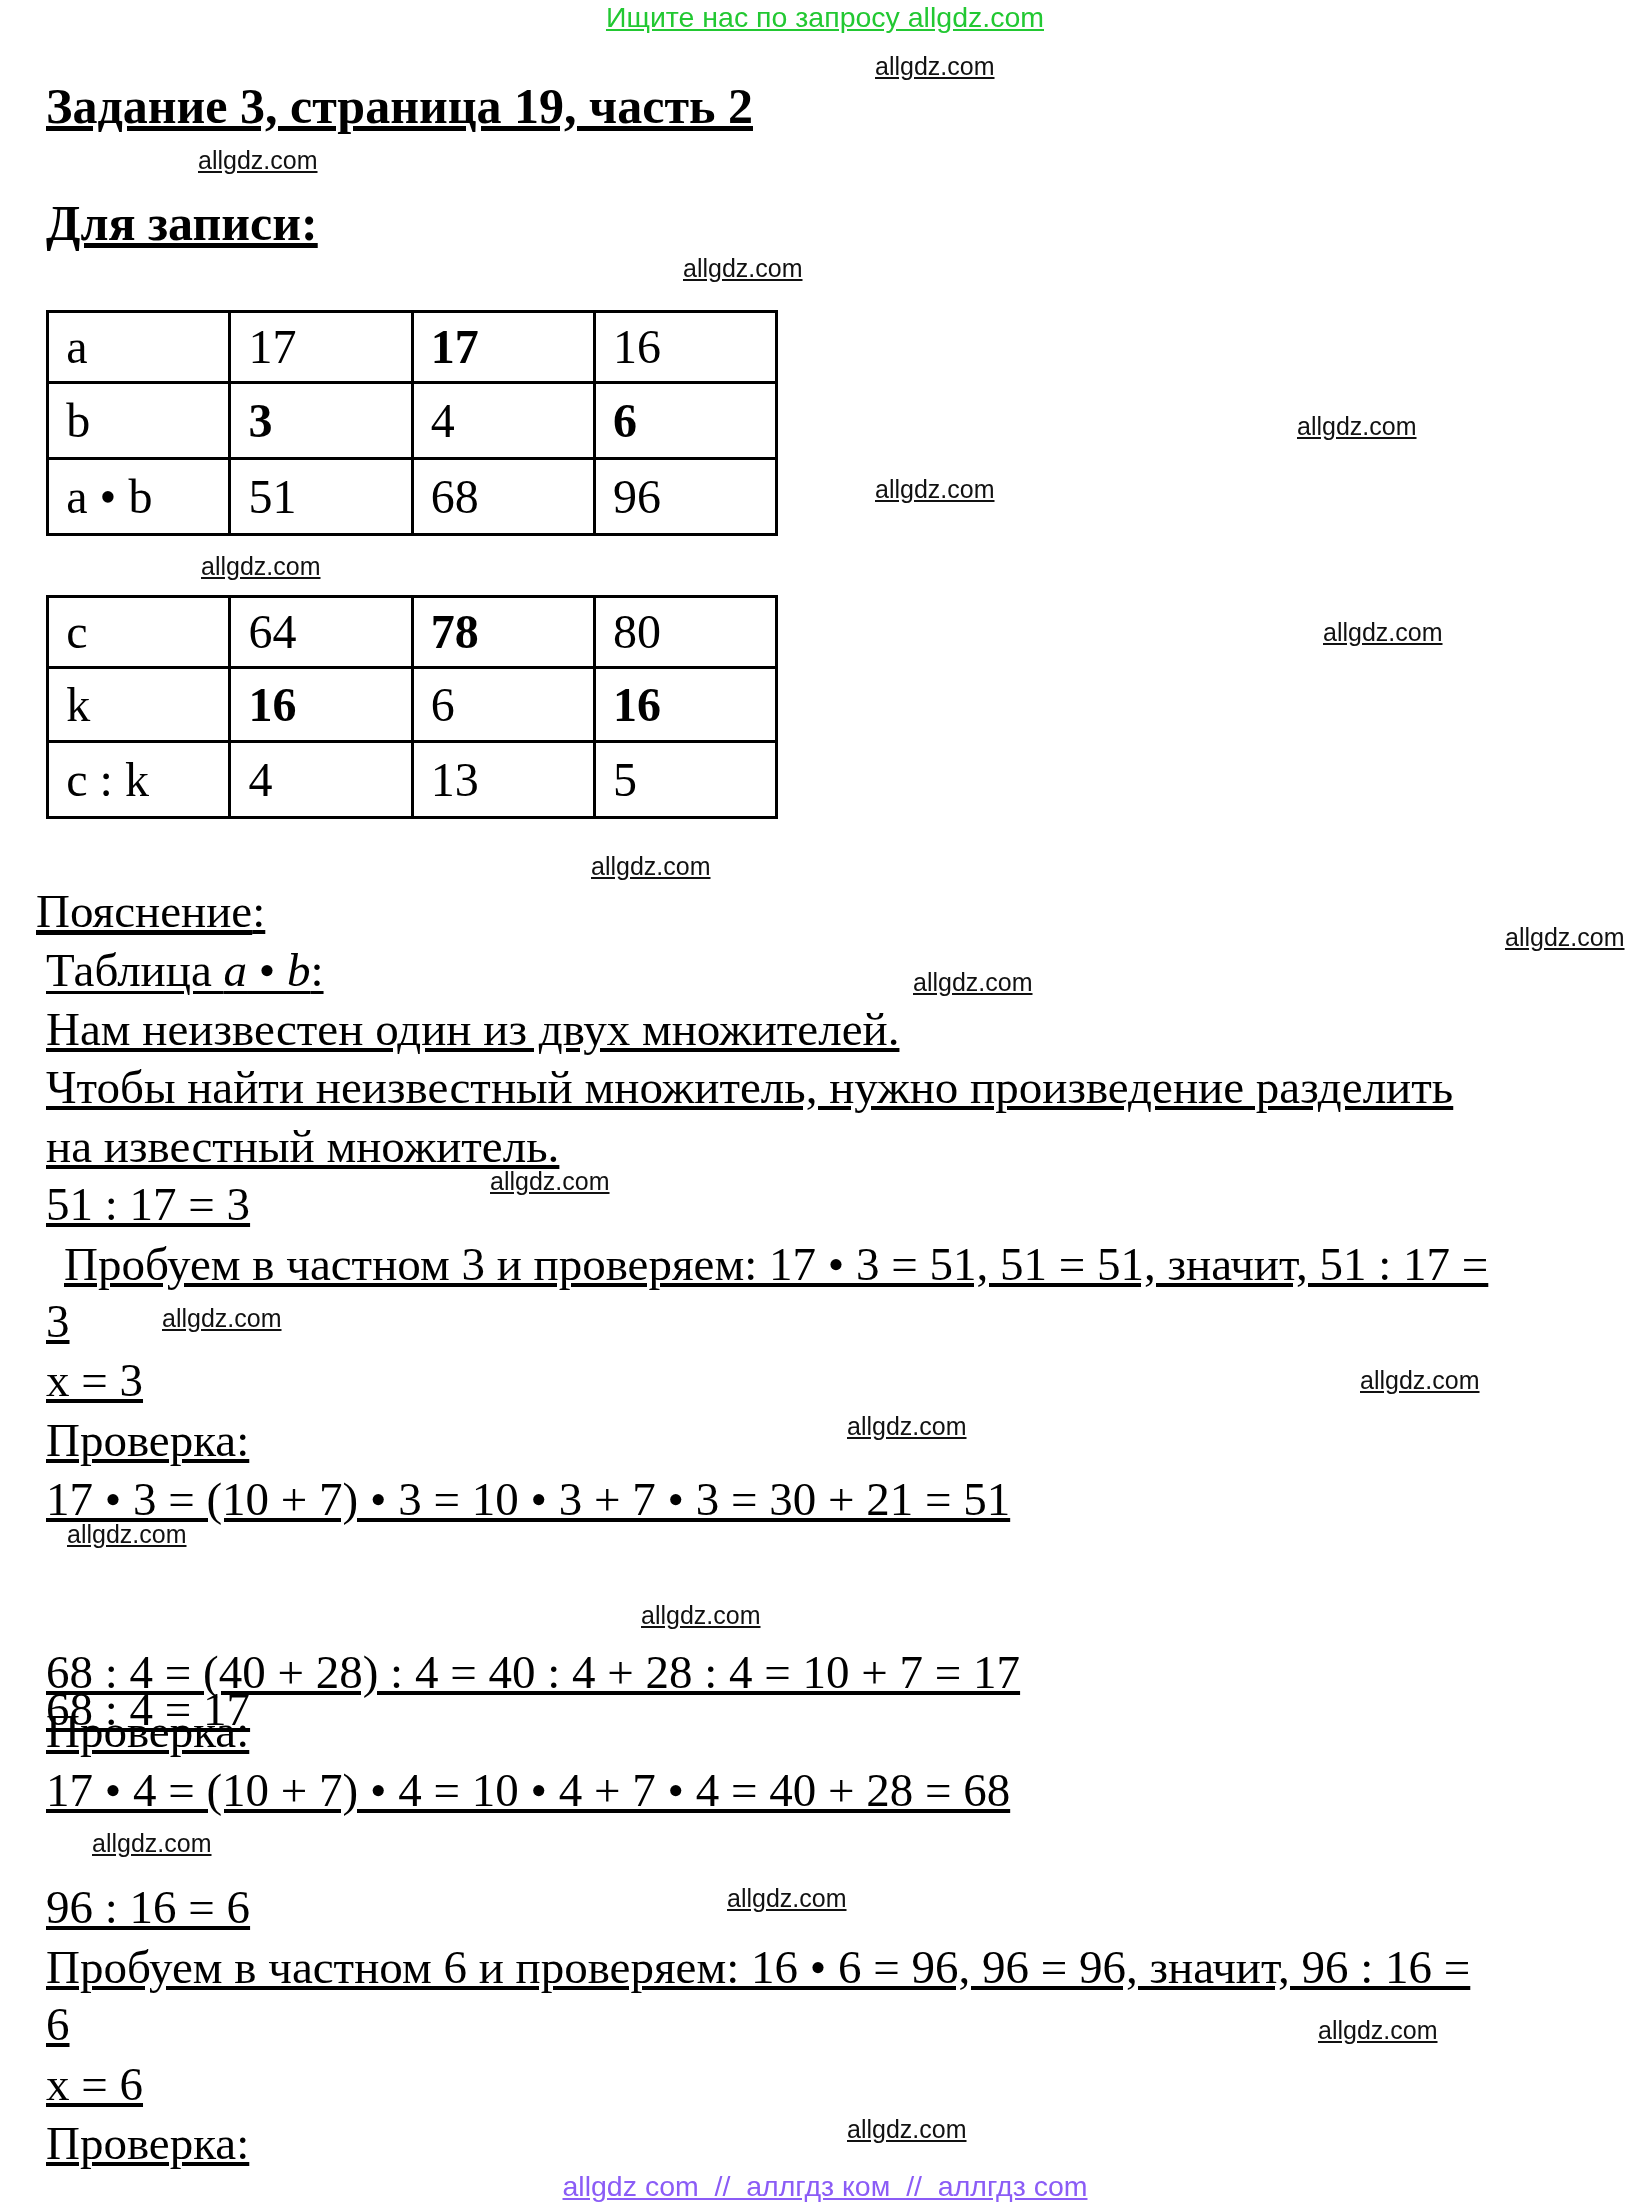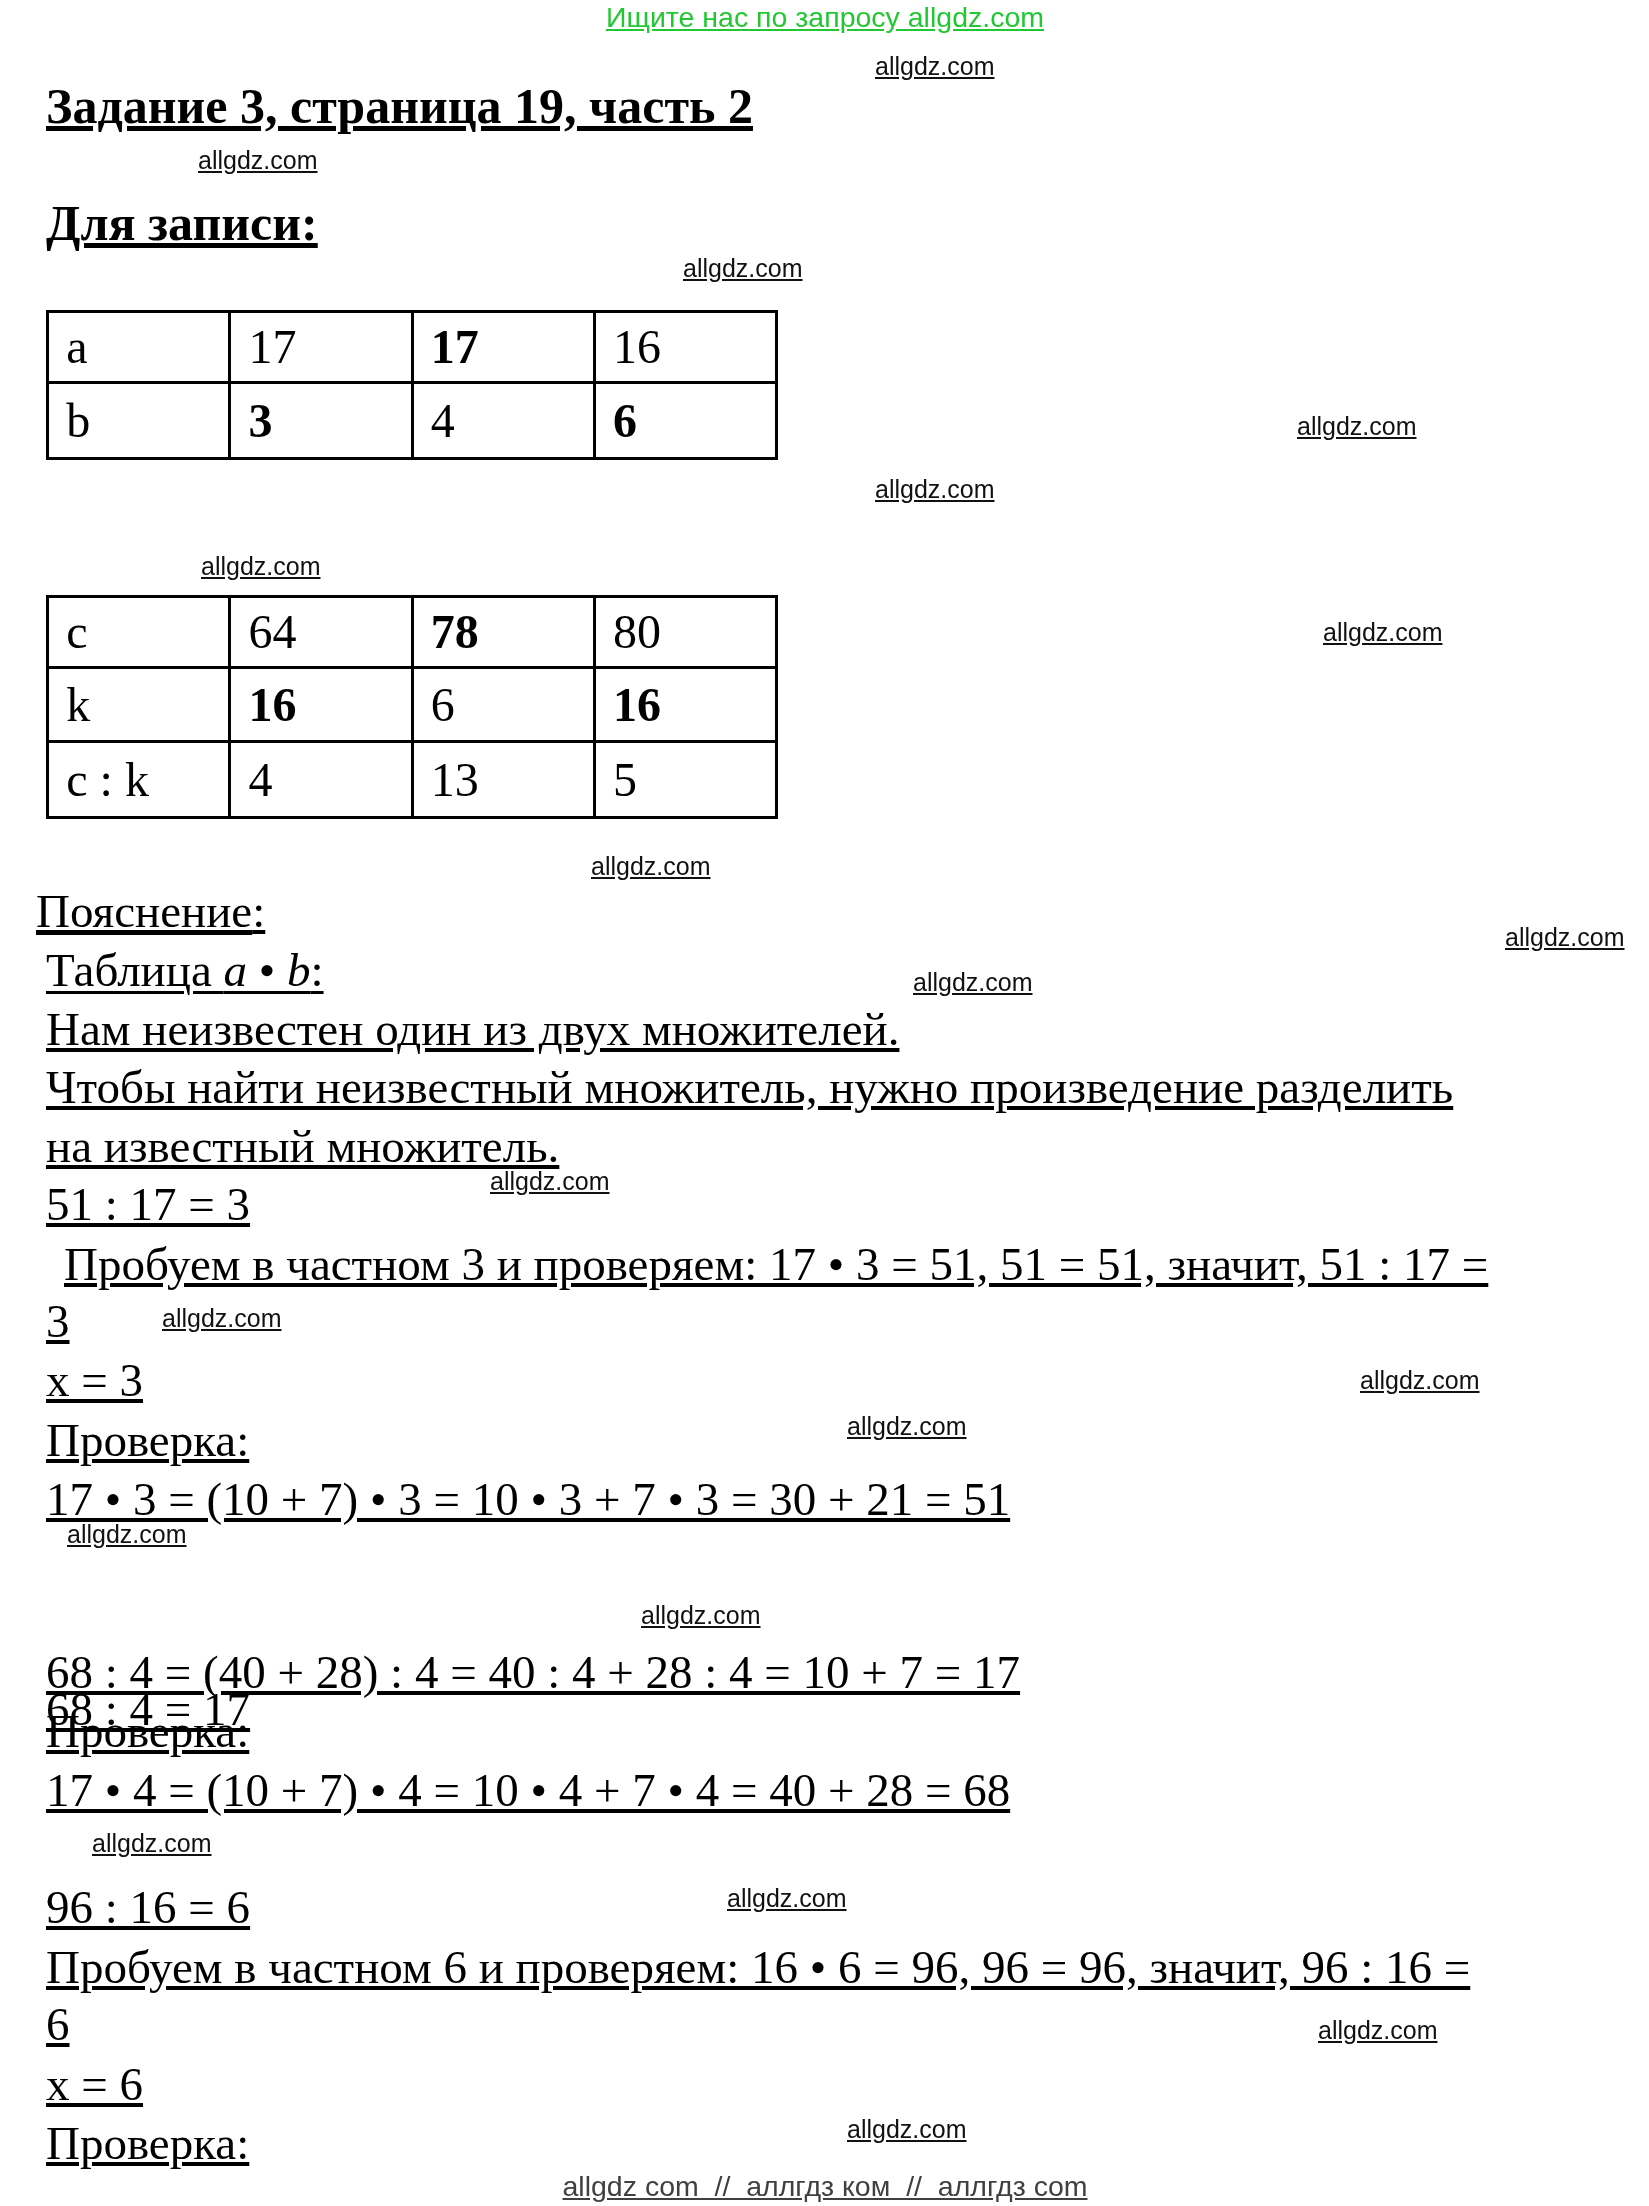--- a/index.html
+++ b/index.html
@@ -32,20 +32,26 @@
     <td style="height:71px;">a</td>
     <td>17</td>
     <td class="b">17</td>
     <td>16</td>
   </tr>
   <tr>
     <td style="height:76px;">b</td>
     <td class="b">3</td>
     <td>4</td>
     <td class="b">6</td>
+  </tr>
+  <tr>
+    <td style="height:76px;">a • b</td>
+    <td>51</td>
+    <td>68</td>
+    <td>96</td>
   </tr>
 </tbody>
   </table>
 
 <table class="grid" style="top:595px;">
   <tbody>
       <tr>
     <td style="height:71px;">c</td>
     <td>64</td>
     <td class="b">78</td>
@@ -106,14 +112,14 @@
 <div class="abs wm" style="left:162px; top:1304px;">allgdz.com</div>
 <div class="abs wm" style="left:1360px; top:1366px;">allgdz.com</div>
 <div class="abs wm" style="left:847px; top:1412px;">allgdz.com</div>
 <div class="abs wm" style="left:67px; top:1520px;">allgdz.com</div>
 <div class="abs wm" style="left:641px; top:1601px;">allgdz.com</div>
 <div class="abs wm" style="left:92px; top:1829px;">allgdz.com</div>
 <div class="abs wm" style="left:727px; top:1884px;">allgdz.com</div>
 <div class="abs wm" style="left:1318px; top:2016px;">allgdz.com</div>
 <div class="abs wm" style="left:847px; top:2115px;">allgdz.com</div>
 
-<div class="abs footer" style="left:0; width:1650px; text-align:center; top:2169px; color:#404040; white-space:pre;">allgdz com  //  аллгдз ком  //  аллгдз com</div>
+<div class="abs footer" style="left:0; width:1650px; text-align:center; top:2169px; color:#8b5cf6; white-space:pre;">allgdz com  //  аллгдз ком  //  аллгдз com</div>
 
 
 </body></html>

